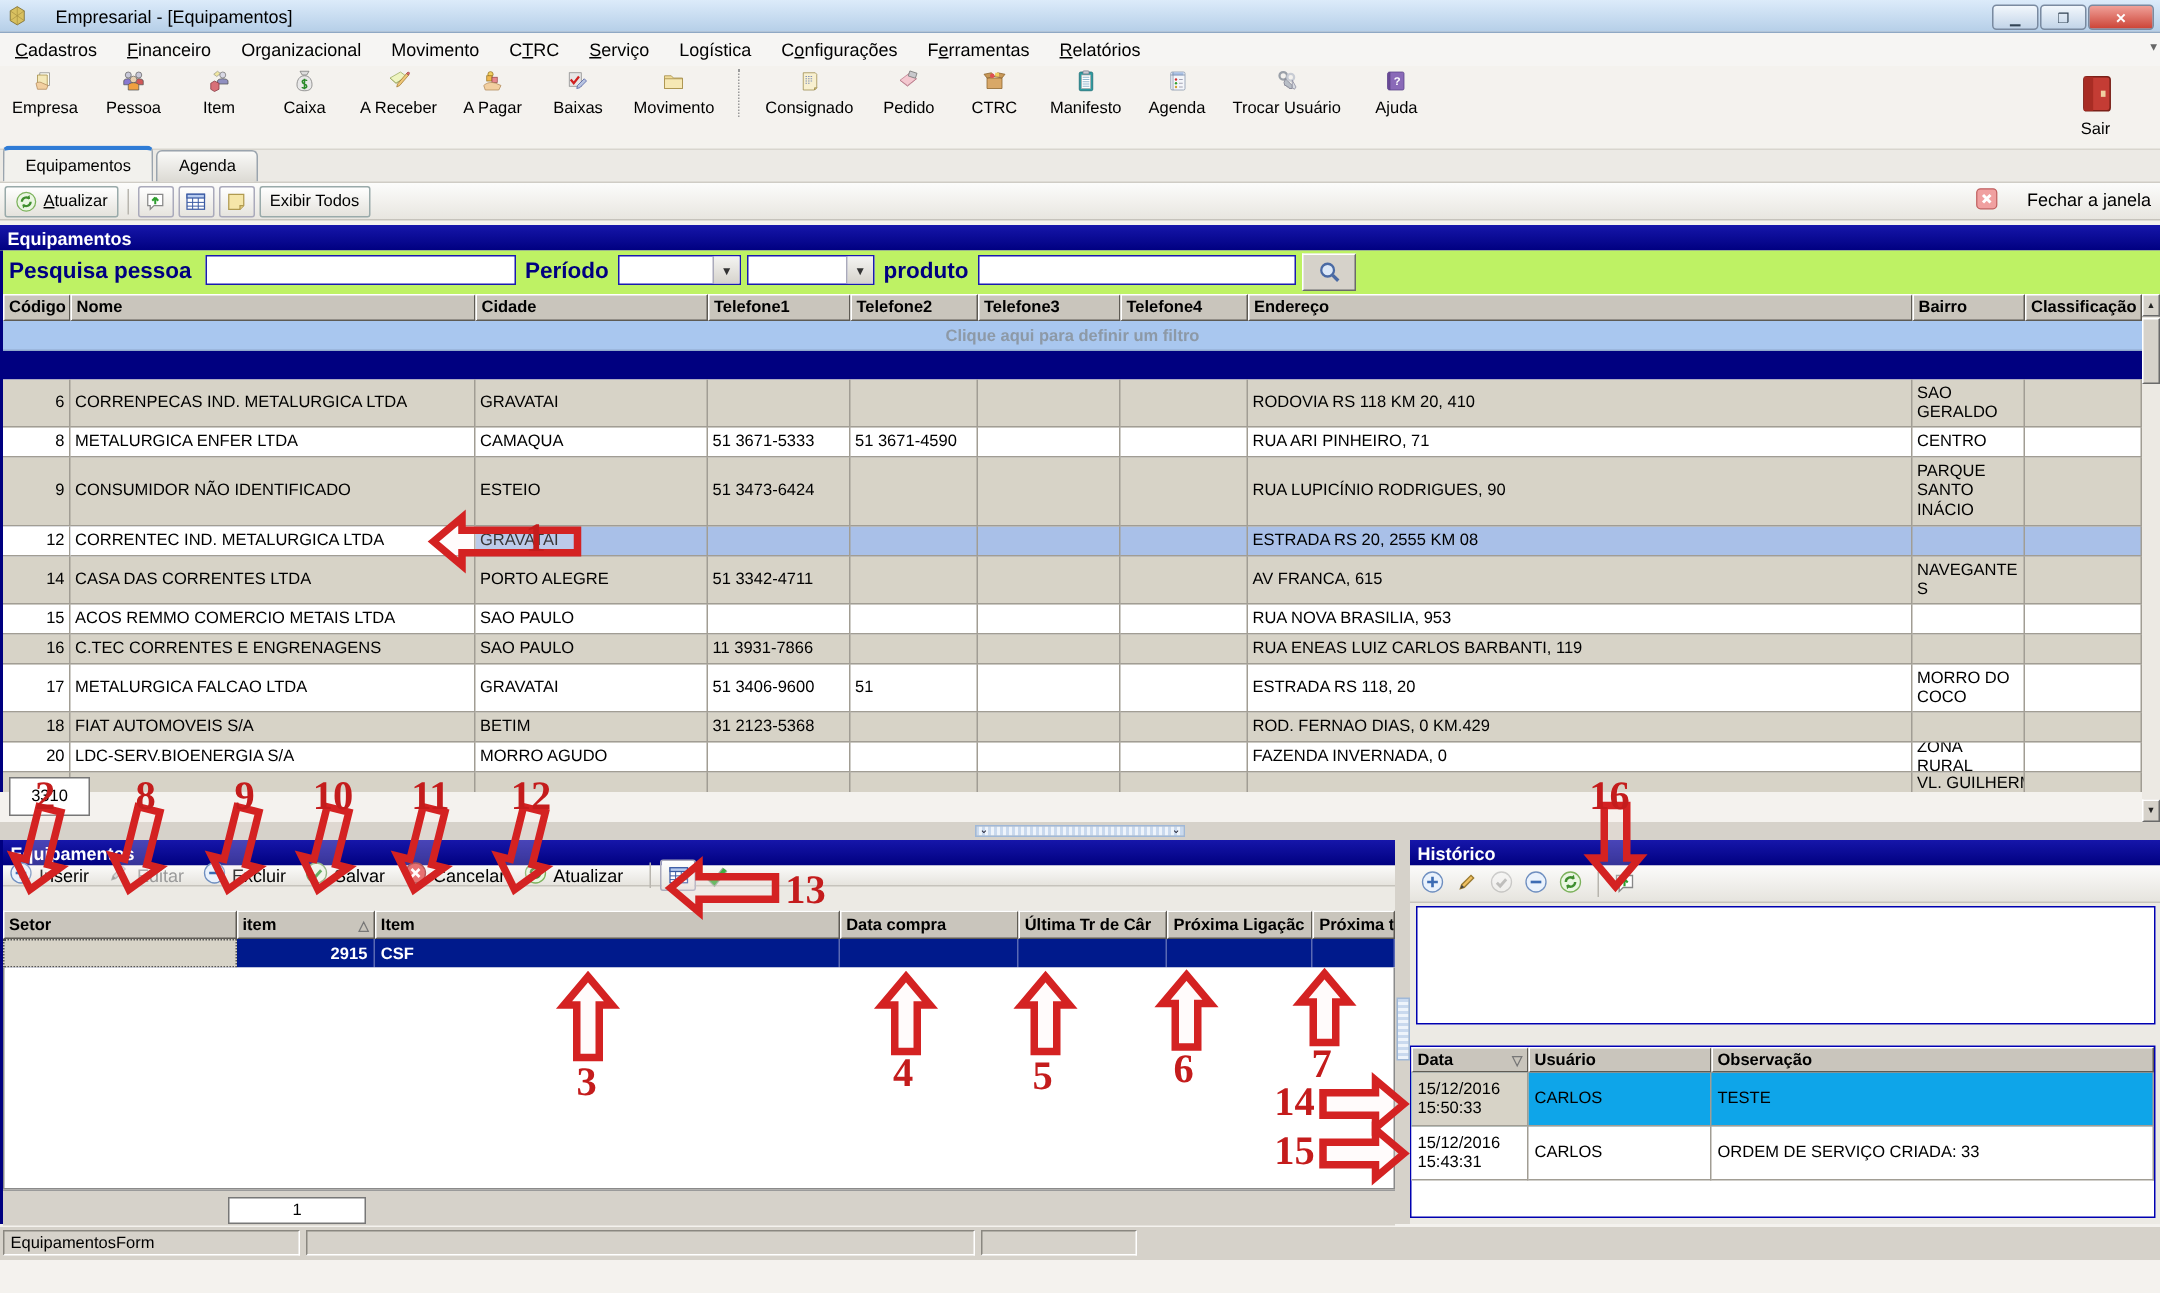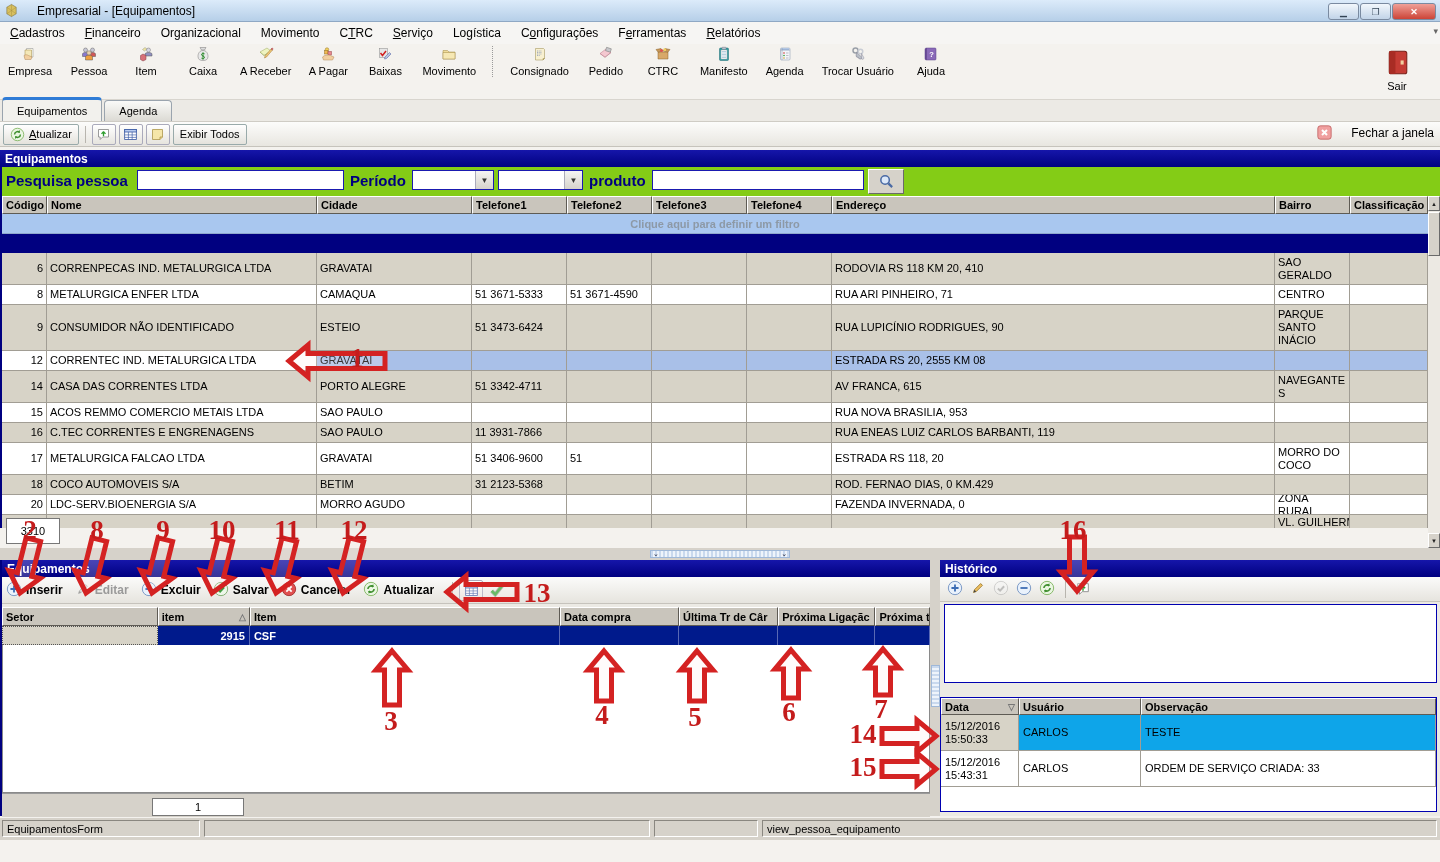--- a/index.html
+++ b/index.html
@@ -46,21 +46,21 @@
   .icbtn{width:22px;height:19px;border:1px solid #aab;border-radius:2px;background:linear-gradient(#fff,#e6e4de);
     display:flex;align-items:center;justify-content:center;margin-right:3px;}
   .vsep{width:1px;height:17px;background:#b8b5ae;margin:0 6px;}
   #fechar{position:absolute;right:6px;top:125px;display:flex;align-items:center;gap:19px;font-size:12px;}
   #fechar svg{width:15px;height:15px;}
   
   .ptitle{background:linear-gradient(#1616aa,#000080);color:#fff;font-weight:bold;font-size:12px;
     display:flex;align-items:center;padding-left:5px;box-sizing:border-box;}
   #ptitle-top{position:absolute;left:0;top:150px;width:1440px;height:17px;}
   
-  #searchrow{position:absolute;left:0;top:167px;width:1440px;height:29px;background:#84cc16;
+  #searchrow{position:absolute;left:0;top:167px;width:1440px;height:29px;background:#bef264;
     border-left:2px solid #000080;box-sizing:border-box;}
   .slab{position:absolute;font-size:15px;font-weight:bold;color:#000080;top:5px;}
   .sinput{position:absolute;top:3px;height:20px;border:1px solid #1a1ab0;font-size:12px;padding:0 3px;box-sizing:border-box;background:#fff;}
   .combo{position:absolute;top:3px;height:20px;border:1px solid #1a1ab0;background:#fff;box-sizing:border-box;}
   .combo .cbtn{position:absolute;right:0;top:0;width:17px;height:100%;background:linear-gradient(#f4f4f2,#d6d3cc);
     border-left:1px solid #aab;display:flex;align-items:center;justify-content:center;font-size:8px;color:#333;}
   #searchbtn{position:absolute;left:866px;top:2px;width:34px;height:23px;border:1px solid #888;
     border-color:#fff #6a6a6a #6a6a6a #fff;background:#d6d2ca;display:flex;align-items:center;justify-content:center;}
   #searchbtn svg{width:17px;height:17px;}
   
@@ -97,23 +97,23 @@
     border-color:#fff #6a6a6a #6a6a6a #fff;box-sizing:border-box;}
   
   #hsplit{position:absolute;left:0;top:548px;width:1440px;height:12px;background:#d6d2ca;}
   #hsplit-widget{position:absolute;left:650px;top:2px;width:140px;height:8px;border:1px solid #9fb8d8;
     background:repeating-linear-gradient(90deg,#c9d9ee 0 2px,#eef4fb 2px 4px);display:flex;justify-content:space-between;
     align-items:center;font-size:7px;color:#223;padding:0 2px;box-sizing:border-box;line-height:6px;}
   
   #equip-panel{position:absolute;left:0;top:560px;width:930px;height:256px;background:#eceae4;
     border-left:2px solid #000080;box-sizing:border-box;}
   #equip-title{position:absolute;left:0;top:0;width:928px;height:17px;}
-  #equip-toolbar{position:absolute;left:0;top:17px;width:928px;height:27px;
+  #equip-toolbar{position:absolute;left:0;top:17px;width:928px;height:14px;
     background:linear-gradient(#fbfbfa,#e6e4de);border-bottom:1px solid #c6c3bc;
-    display:flex;align-items:center;padding-left:4px;box-sizing:border-box;font-weight:bold;}
+    display:flex;align-items:center;padding-left:4px;box-sizing:border-box;}
   .etb{display:flex;align-items:center;gap:4px;margin-right:12px;font-size:12px;}
   .etb svg{width:16px;height:16px;}
   .etb.dim{color:#9a9a9a;}
   .etb.dim svg{opacity:.45;filter:grayscale(1);}
   #equip-grid{position:absolute;left:0;top:47px;width:928px;}
   .ehead{display:flex;height:19px;}
   .e0{width:157px}.e1{width:93px}.e2{width:313px}.e3{width:120px}.e4{width:100px}.e5{width:98px}.e6{width:55px}
   #equip-row{display:flex;height:19px;background:#001a8c;color:#fff;}
   #equip-row .ecell{border-right:1px solid rgba(255,255,255,.35);box-sizing:border-box;display:flex;
     align-items:center;padding:0 4px;font-weight:bold;overflow:hidden;}
@@ -656,21 +656,21 @@
           <div class="cell c3">51 3406-9600</div>
           <div class="cell c4">51</div>
           <div class="cell c5"></div>
           <div class="cell c6"></div>
           <div class="cell c7">ESTRADA RS 118, 20</div>
           <div class="cell c8 wrapcell">MORRO DO COCO</div>
           <div class="cell c9"></div>
         </div>
         <div class="grow grey" style="height: 20px;">
           <div class="cell c0 num">18</div>
-          <div class="cell c1">COCO AUTOMOVEIS S/A</div>
+          <div class="cell c1">FIAT AUTOMOVEIS S/A</div>
           <div class="cell c2">BETIM</div>
           <div class="cell c3">31 2123-5368</div>
           <div class="cell c4"></div>
           <div class="cell c5"></div>
           <div class="cell c6"></div>
           <div class="cell c7">ROD. FERNAO DIAS, 0 KM.429</div>
           <div class="cell c8 wrapcell"></div>
           <div class="cell c9"></div>
         </div>
         <div class="grow white" style="height: 20px;">
@@ -891,21 +891,20 @@
             <div class="cell h2">ORDEM DE SERVIÇO CRIADA: 33</div>
           </div>
         </div>
     </div>
   </div>
 
   <div id="status1">
     <div class="scell" style="left:2px;width:198px">EquipamentosForm</div>
     <div class="scell" style="left:204px;width:446px"></div>
     <div class="scell" style="left:654px;width:104px"></div>
-    <div class="scell" style="left:762px;width:675px">view_pessoa_equipamento</div>
   </div>
 
   <svg id="ann" viewBox="0 0 1440 862">
       <path d="M0 0 L-16 -19 L-7.5 -19 L-7.5 -96 L7.5 -96 L7.5 -19 L16 -19 Z" transform="translate(289,361) rotate(90)" class="ann-arrow"></path>
       <text x="357" y="367" text-anchor="middle" class="ann-num">1</text>
       <path d="M0 0 L-16 -19 L-7.5 -19 L-7.5 -55 L7.5 -55 L7.5 -19 L16 -19 Z" transform="translate(20,593) rotate(14)" class="ann-arrow"></path>
       <text x="30" y="539" text-anchor="middle" class="ann-num">2</text>
       <path d="M0 0 L-16 -19 L-7.5 -19 L-7.5 -55 L7.5 -55 L7.5 -19 L16 -19 Z" transform="translate(86,593) rotate(14)" class="ann-arrow"></path>
       <text x="97" y="539" text-anchor="middle" class="ann-num">8</text>
       <path d="M0 0 L-16 -19 L-7.5 -19 L-7.5 -55 L7.5 -55 L7.5 -19 L16 -19 Z" transform="translate(152,593) rotate(14)" class="ann-arrow"></path>

